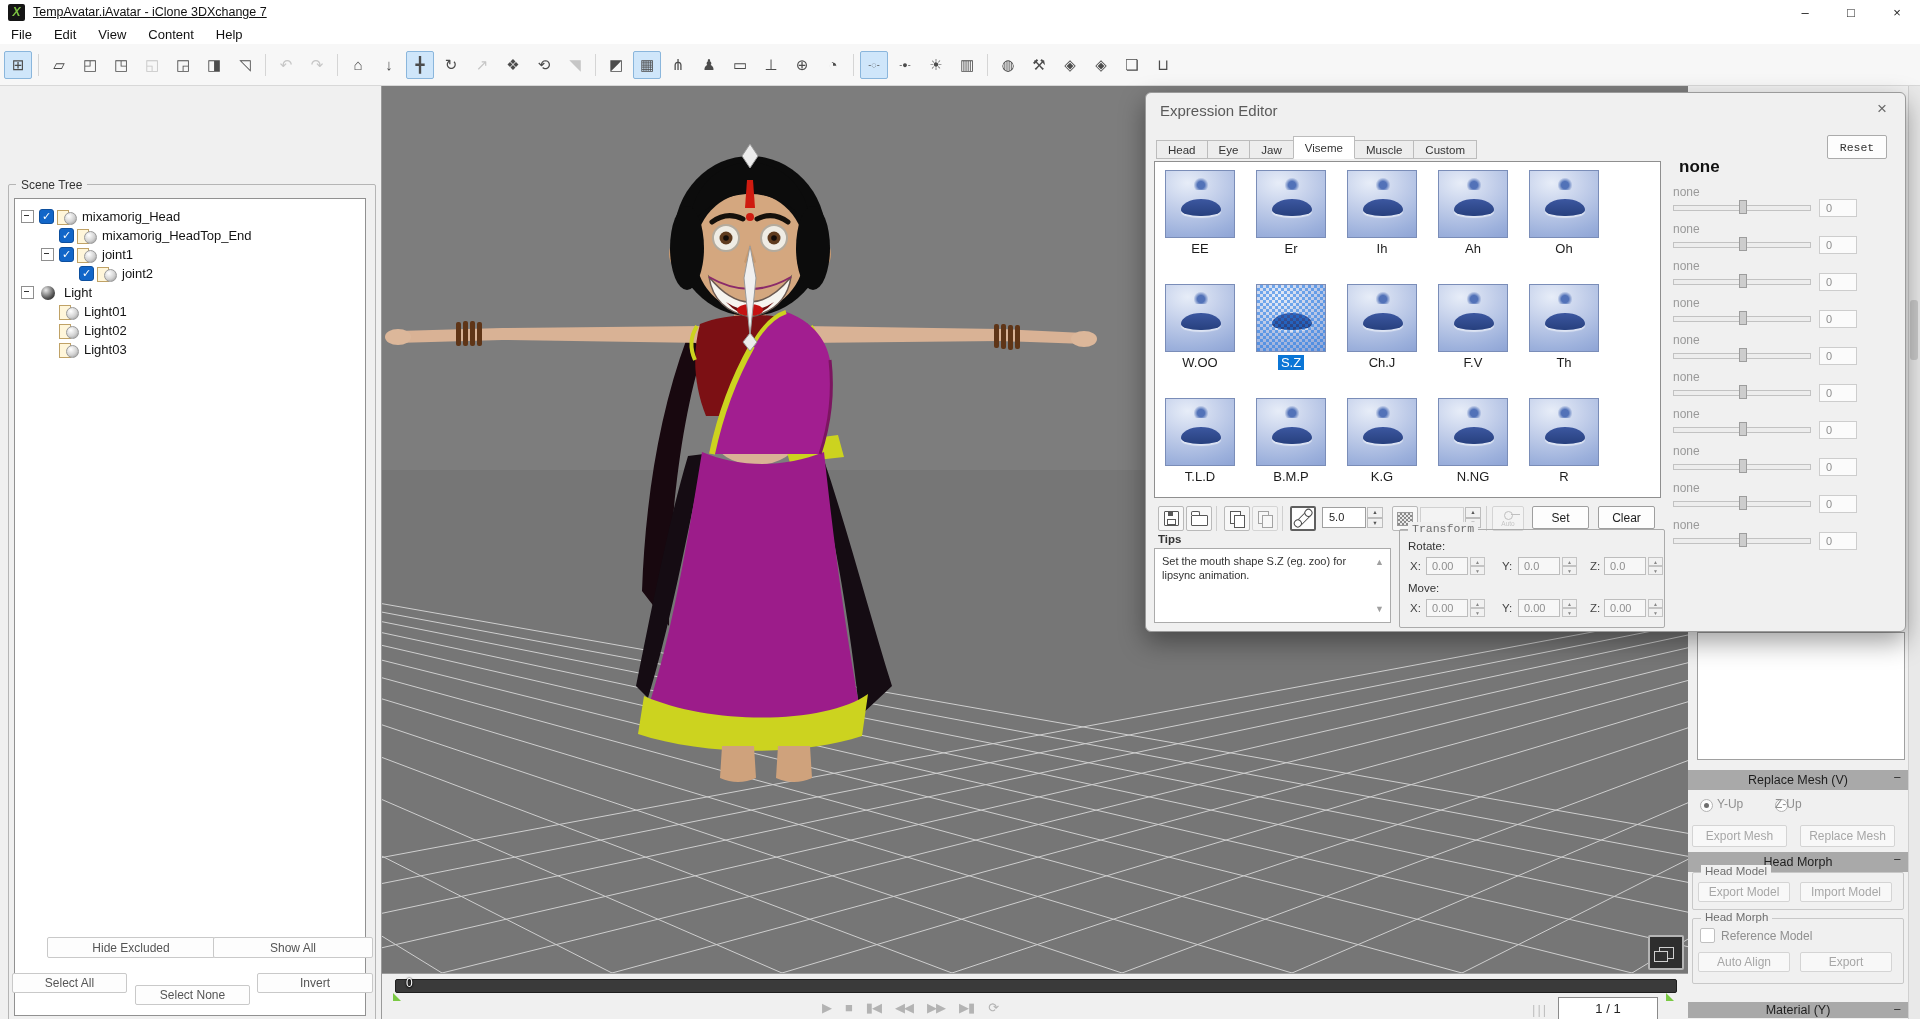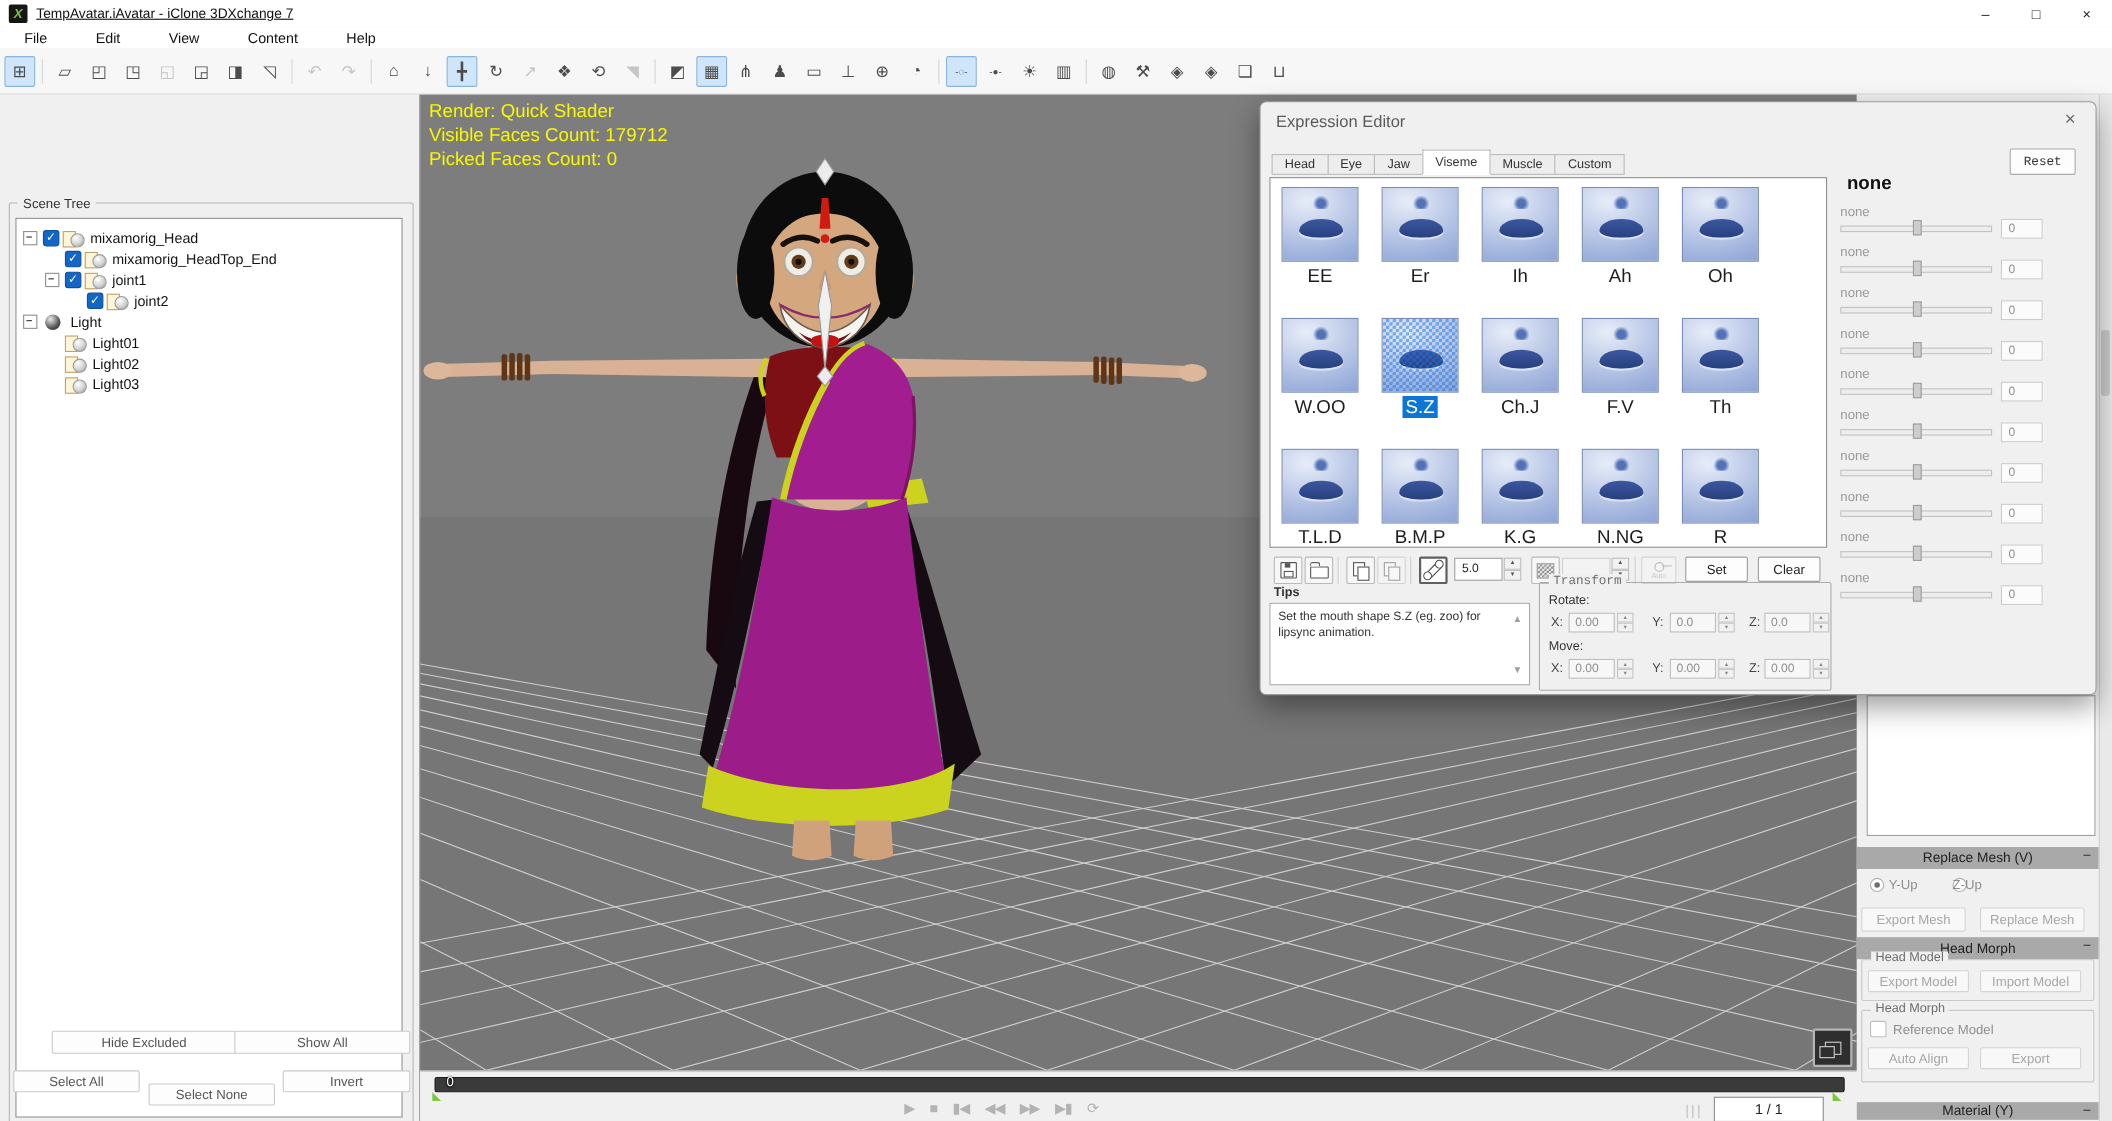--- a/index.html
+++ b/index.html
@@ -8,21 +8,21 @@
 
   
   #titlebar{left:0;top:0;width:1920px;height:24px;background:#ffffff;display:flex;align-items:center;}
   #appicon{width:17px;height:17px;margin-left:8px;background:#151515;border-radius:2px;display:flex;align-items:center;justify-content:center;color:#7dc242;font-weight:bold;font-style:italic;font-size:12px;}
   #apptitle{margin-left:8px;font-size:12.5px;color:#111;text-decoration:underline;}
   #wincontrols{margin-left:auto;display:flex;height:24px;}
   .winbtn{width:46px;height:24px;display:flex;align-items:center;justify-content:center;font-size:13px;color:#222;}
 
   
   #menubar{left:0;top:24px;width:1920px;height:20px;background:#ffffff;display:flex;align-items:center;}
-  .menu-item{padding:0 22px;font-size:13px;color:#111;height:20px;display:flex;align-items:center;}
+  .menu-item{padding:0 11px;font-size:13px;color:#111;height:20px;display:flex;align-items:center;}
 
   
   #maintoolbar{left:0;top:44px;width:1920px;height:42px;background:#f7f7f7;border-bottom:1px solid #d8d8d8;display:flex;align-items:center;padding-left:4px;box-sizing:border-box;gap:3px;}
   .tb{width:26px;height:26px;border:1px solid transparent;border-radius:2px;display:flex;align-items:center;justify-content:center;font-size:15px;color:#4c4c4c;flex:none;}
   .tb.active{background:#cfe6fa;border-color:#8ab6dc;}
   .tb.disabled{color:#c6c6c6;}
   .tb.sm{font-size:9px;}
   .tb.sep{width:1px;height:22px;background:#d5d5d5;border:none;border-radius:0;margin:0 3px;}
 
   
@@ -83,21 +83,21 @@
   #dlg-close{left:724px;top:6px;width:24px;height:20px;display:flex;align-items:center;justify-content:center;font-size:17px;color:#6a6a6a;}
   #tabstrip{left:10px;top:43px;display:flex;align-items:flex-end;height:23px;}
   .tab{height:19px;padding:0 11px;border:1px solid #bcbcbc;background:#ededed;font-size:11.5px;color:#333;display:flex;align-items:center;margin-right:-1px;box-sizing:border-box;}
   .tab.active{height:23px;background:#ffffff;border-bottom:1px solid #fff;z-index:2;}
   #reset-btn{left:681px;top:42px;width:58px;height:22px;background:#fdfdfd;border:1px solid #ababab;border-radius:2px;font-size:11.5px;color:#333;display:flex;align-items:center;justify-content:center;font-family:Liberation Mono, monospace;}
   #gridbox{left:8px;top:68px;width:507px;height:337px;background:#fff;border:1px solid #8f8f8f;box-sizing:border-box;display:grid;grid-template-columns:repeat(5,70px);column-gap:21px;row-gap:28px;padding:8px 0 0 10px;align-content:start;}
   .vcell{display:flex;flex-direction:column;align-items:center;width:70px;}
   .thumb{width:70px;height:68px;border:1px solid #7a8db8;box-sizing:border-box;position:relative;overflow:hidden;background:radial-gradient(130% 100% at 32% 18%,#e7edf8 0%,#c3cfea 38%,#9db1dc 78%,#8ca2d4 100%);}
   .thumb::before{content:"";position:absolute;left:26px;top:6px;width:18px;height:13px;background:radial-gradient(circle at 50% 62%,#5272b8 0%,#5272b8 30%,transparent 62%);}
   .thumb::after{content:"";position:absolute;left:15px;top:28px;width:40px;height:17px;background:linear-gradient(#3c57a0,#27407e);border-radius:50% 50% 48% 48% / 64% 64% 36% 36%;box-shadow:0 2px 1px rgba(255,255,255,.55);}
-  .vlabel{margin-top:3px;font-size:17px;color:#1c1c1c;padding:0 3px;}
+  .vlabel{margin-top:3px;font-size:13px;color:#1c1c1c;padding:0 3px;}
   .vcell.selected .thumb::before{left:0;top:0;width:100%;height:100%;background:linear-gradient(45deg,rgba(25,118,230,.55) 25%,transparent 25%,transparent 75%,rgba(25,118,230,.55) 75%),linear-gradient(45deg,rgba(25,118,230,.55) 25%,transparent 25%,transparent 75%,rgba(25,118,230,.55) 75%);background-size:6px 6px;background-position:0 0,3px 3px;z-index:2;}
   .vcell.selected .vlabel{background:#0b76d6;color:#fff;}
   
   .dico{position:absolute;top:413px;width:26px;height:25px;border:1px solid #b9b9b9;border-radius:2px;background:#f7f7f7;display:flex;align-items:center;justify-content:center;box-sizing:border-box;}
   .dico.pressed{border:2px solid #5f5f5f;background:#fdfdfd;}
   .dico.dim{opacity:.5;}
   .dsep{position:absolute;top:413px;width:1px;height:25px;background:#cfcfcf;}
   .i-floppy{width:13px;height:13px;background:#fefefe;border:1.5px solid #575757;border-radius:1px;position:relative;}
   .i-floppy::before{content:"";position:absolute;top:0;left:3px;width:5px;height:4px;background:#575757;}
   .i-floppy::after{content:"";position:absolute;bottom:0;left:2px;width:7px;height:4px;border:1px solid #575757;background:#fff;}
@@ -375,26 +375,20 @@
         <path d="M344,216 Q368,232 392,216 Q368,242 344,216 Z" fill="#701010"></path>
         <ellipse cx="368" cy="224" rx="13" ry="6" fill="#c41212"></ellipse>
       </g>
       <g>
         <polygon points="368,160 374,192 368,250 362,192" fill="#f0f0f0" stroke="#9a9a9a" stroke-width="1"></polygon>
         <polygon points="368,247 375,256 368,265 361,256" fill="#ececec" stroke="#9a9a9a" stroke-width="1"></polygon>
         <polygon points="368,58 376,70 368,82 360,70" fill="#ececec" stroke="#9a9a9a" stroke-width="1"></polygon>
       </g>
     </g>
   </svg>
-  <div id="overlay-text" class="abs">
-
-  <div>Render: Quick Shader</div>
-      <div>Visible Faces Count: 179712</div>
-      <div>Picked Faces Count: 0</div>
-    </div>
   <div id="vpbtn" class="abs">
       <span class="w1"></span>
     </div>
 </div>
 
 <div id="timeline" class="abs">
   <div id="tbar" class="abs">
     <span id="playhead" class="abs">0</span>
   </div>
   <div id="gm1" class="gmark abs"></div>

